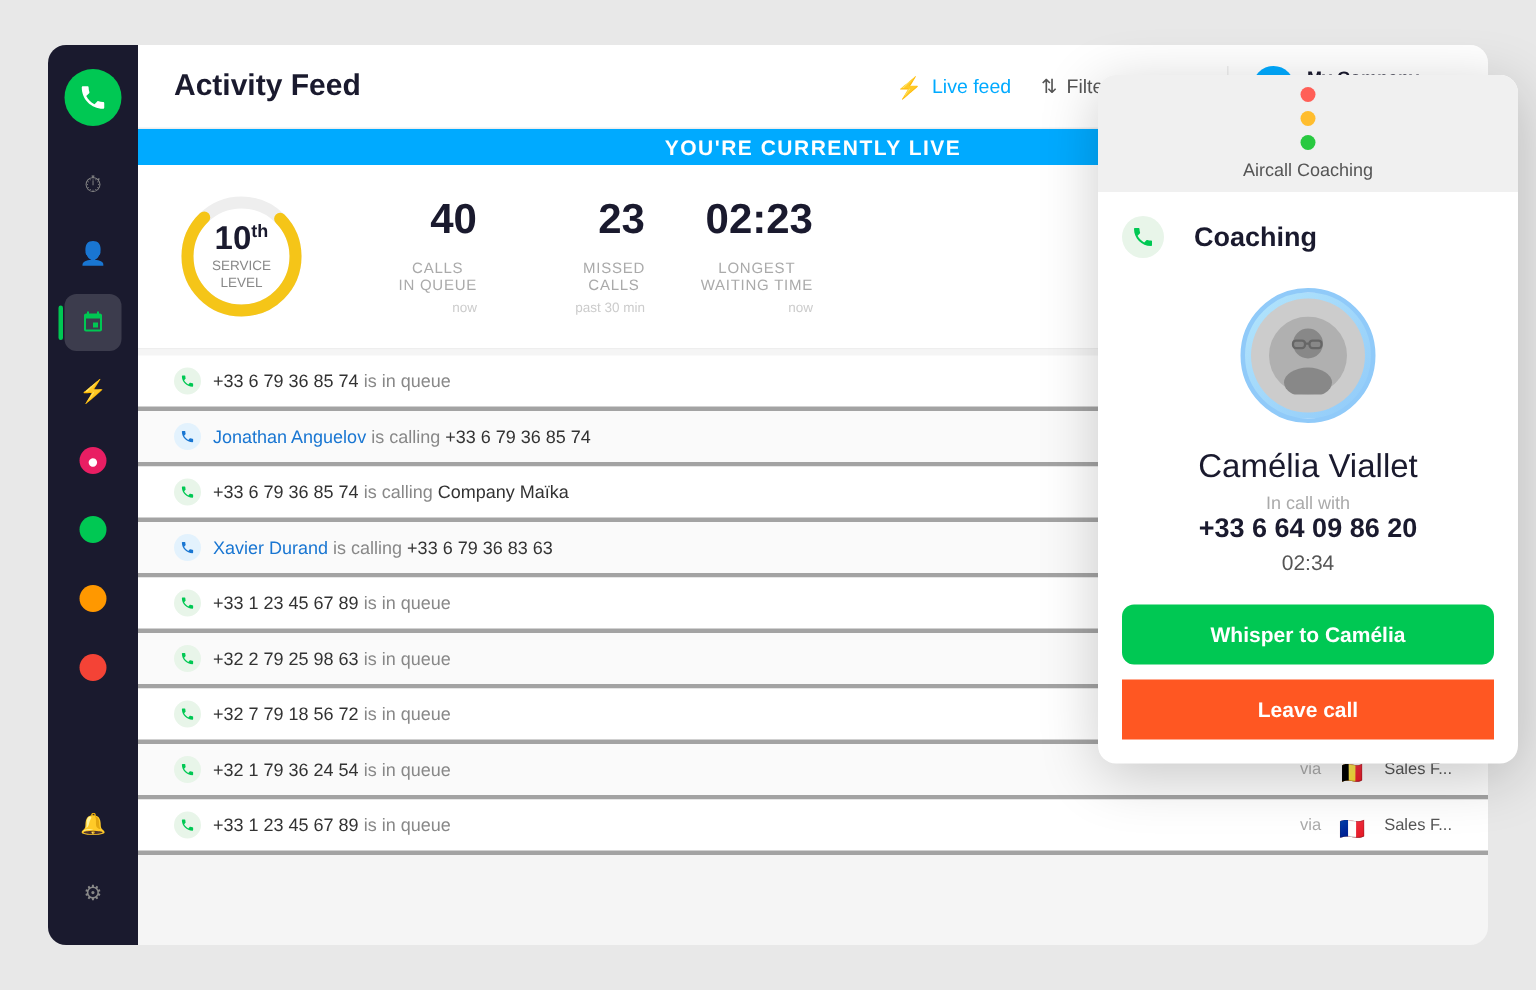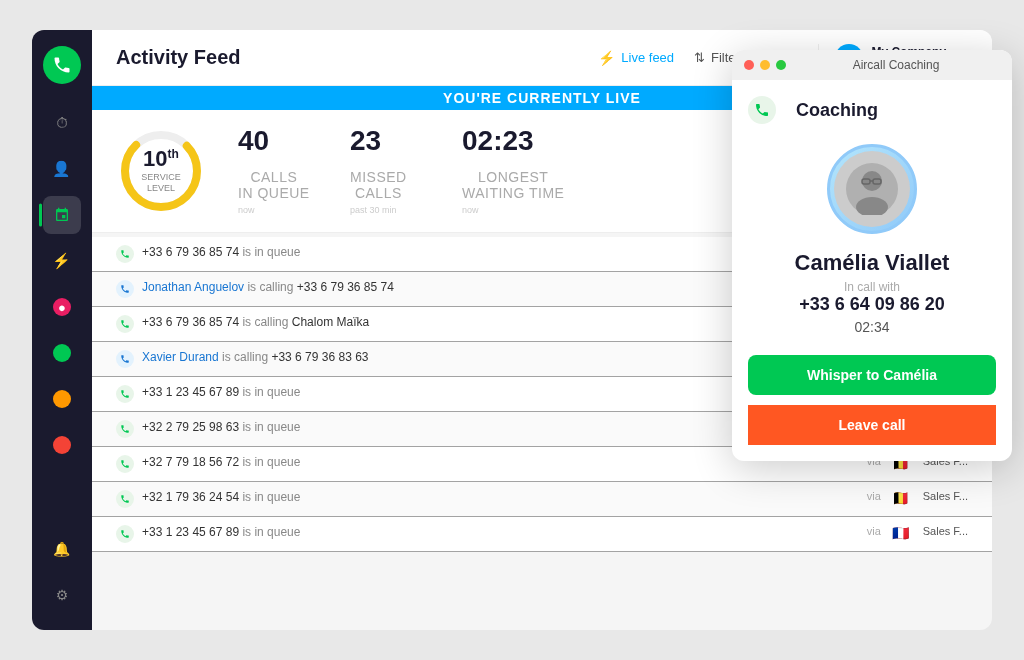--- a/index.html
+++ b/index.html
@@ -217,33 +217,33 @@
       font-size: 9px;
       color: #888;
       text-align: center;
       line-height: 1.2;
       margin-top: 2px;
     }
 
     .stat-item {
       display: flex;
       flex-direction: column;
-      align-items: flex-start;
+      align-items: flex-end;
       min-width: 80px;
     }
 
     .stat-value {
       font-size: 28px;
       font-weight: 700;
       color: #1a1a2e;
       line-height: 1;
     }
 
     .stat-label {
-      font-size: 14px;
+      font-size: 10px;
       color: #aaa;
       text-transform: uppercase;
       letter-spacing: 0.5px;
       text-align: center;
       margin-top: 14px;
     }
 
     .stat-sublabel {
       font-size: 9px;
       color: #ccc;
@@ -252,22 +252,23 @@
 
     
     .activity-list {
       flex: 1;
       overflow-y: auto;
       padding: 4px 0;
     }
 
     .activity-row {
       display: flex;
+      align-items: center;
       padding: 8px 24px;
-      border-bottom: 1px solid #a3a3a3;
+      border-bottom: 3px solid #a3a3a3;
       background: white;
       gap: 8px;
     }
 
     .activity-row:nth-child(even) {
       background: #fafafa;
     }
 
     .call-icon {
       width: 18px;
@@ -326,20 +327,21 @@
       overflow: hidden;
       z-index: 10;
     }
 
     .popup-titlebar {
       background: #f0f0f0;
       padding: 8px 12px;
       display: flex;
       align-items: center;
       gap: 6px;
+      flex-direction: column;
     }
 
     .traffic-light {
       width: 10px;
       height: 10px;
       border-radius: 50%;
     }
     .tl-red { background: #ff5f57; }
     .tl-yellow { background: #ffbd2e; }
     .tl-green { background: #28c940; }
@@ -403,21 +405,21 @@
       overflow: hidden;
       display: flex;
       align-items: center;
       justify-content: center;
       font-size: 28px;
       color: #888;
     }
 
     .agent-name {
       font-size: 22px;
-      font-weight: 700;
+      font-weight: 400;
       color: #1a1a2e;
       margin-bottom: 4px;
     }
 
     .in-call-label {
       font-size: 12px;
       color: #aaa;
       margin-bottom: 0;
     }
 
@@ -597,21 +599,21 @@
         <span class="channel-name">Sales F...</span>
       </div>
 
       <div class="activity-row">
         <div class="call-icon inbound">
           <svg width="10" height="10" viewBox="0 0 24 24" fill="#00c853">
               <path d="M6.6 10.8c1.4 2.8 3.8 5.1 6.6 6.6l2.2-2.2c.27-.27.67-.36 1.02-.24 1.12.37 2.33.57 3.58.57.55 0 1 .45 1 1V20c0 .55-.45 1-1 1-9.39 0-17-7.61-17-17 0-.55.45-1 1-1h3.5c.55 0 1 .45 1 1 0 1.25.2 2.45.57 3.57.11.35.03.74-.25 1.01L6.6 10.8z"></path>
             </svg>
         </div>
         <div class="activity-text">
-          <span class="phone">+33 6 79 36 85 74</span><span class="action"> is calling </span><span class="target">Chalom Maïka</span>
+          <span class="phone">+33 6 79 36 85 74</span><span class="action"> is calling </span><span class="target">Company Maïka</span>
         </div>
         <span class="activity-via">via</span>
         <span class="flag">🇬🇧</span>
         <span class="channel-name">Sales F...</span>
       </div>
 
       <div class="activity-row">
         <div class="call-icon outbound">
           <svg width="10" height="10" viewBox="0 0 24 24" fill="#1976d2">
               <path d="M6.6 10.8c1.4 2.8 3.8 5.1 6.6 6.6l2.2-2.2c.27-.27.67-.36 1.02-.24 1.12.37 2.33.57 3.58.57.55 0 1 .45 1 1V20c0 .55-.45 1-1 1-9.39 0-17-7.61-17-17 0-.55.45-1 1-1h3.5c.55 0 1 .45 1 1 0 1.25.2 2.45.57 3.57.11.35.03.74-.25 1.01L6.6 10.8z"></path>

